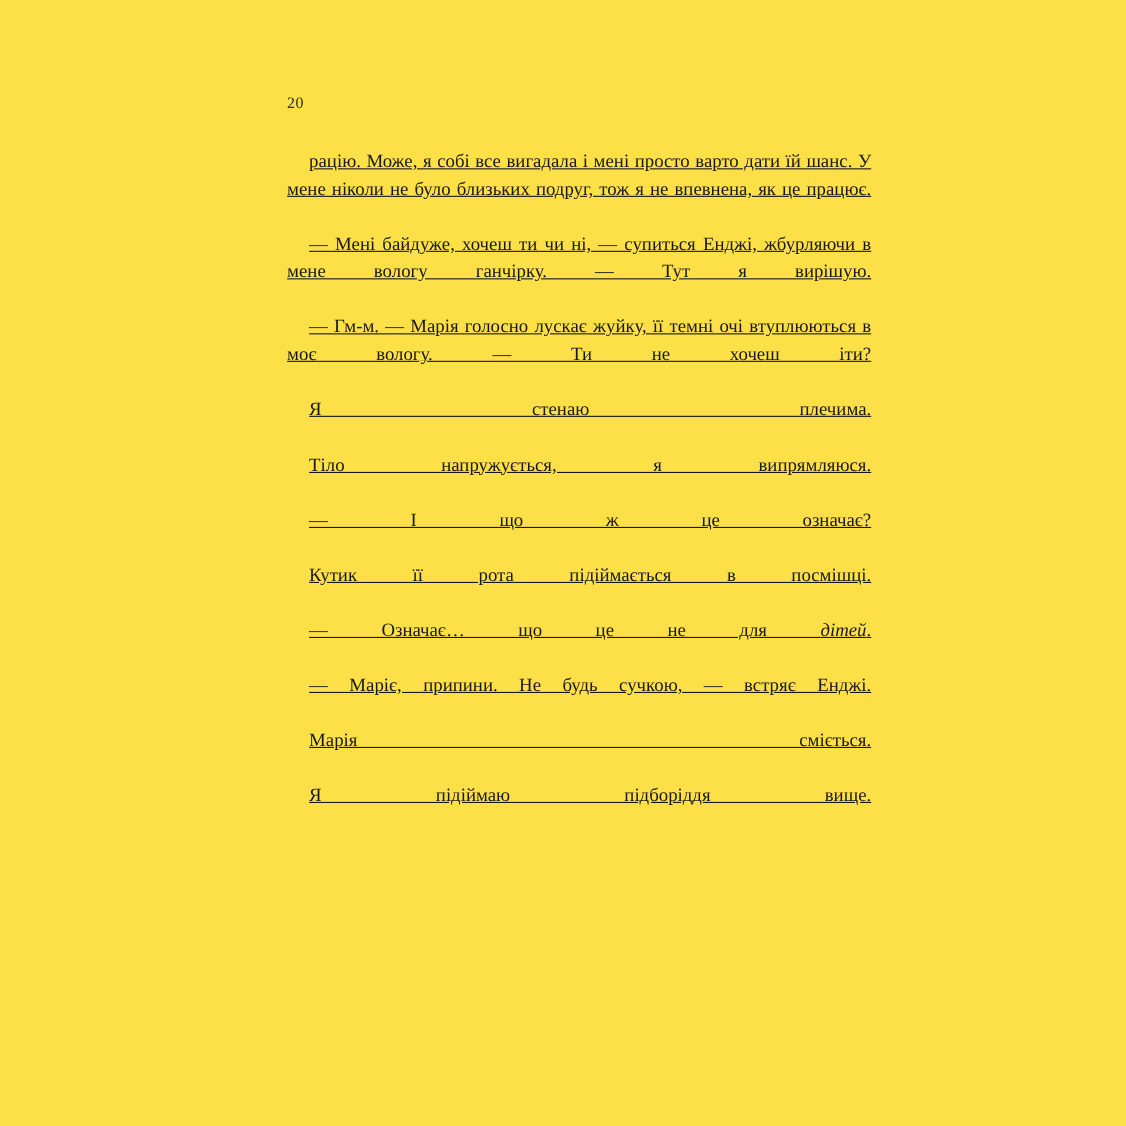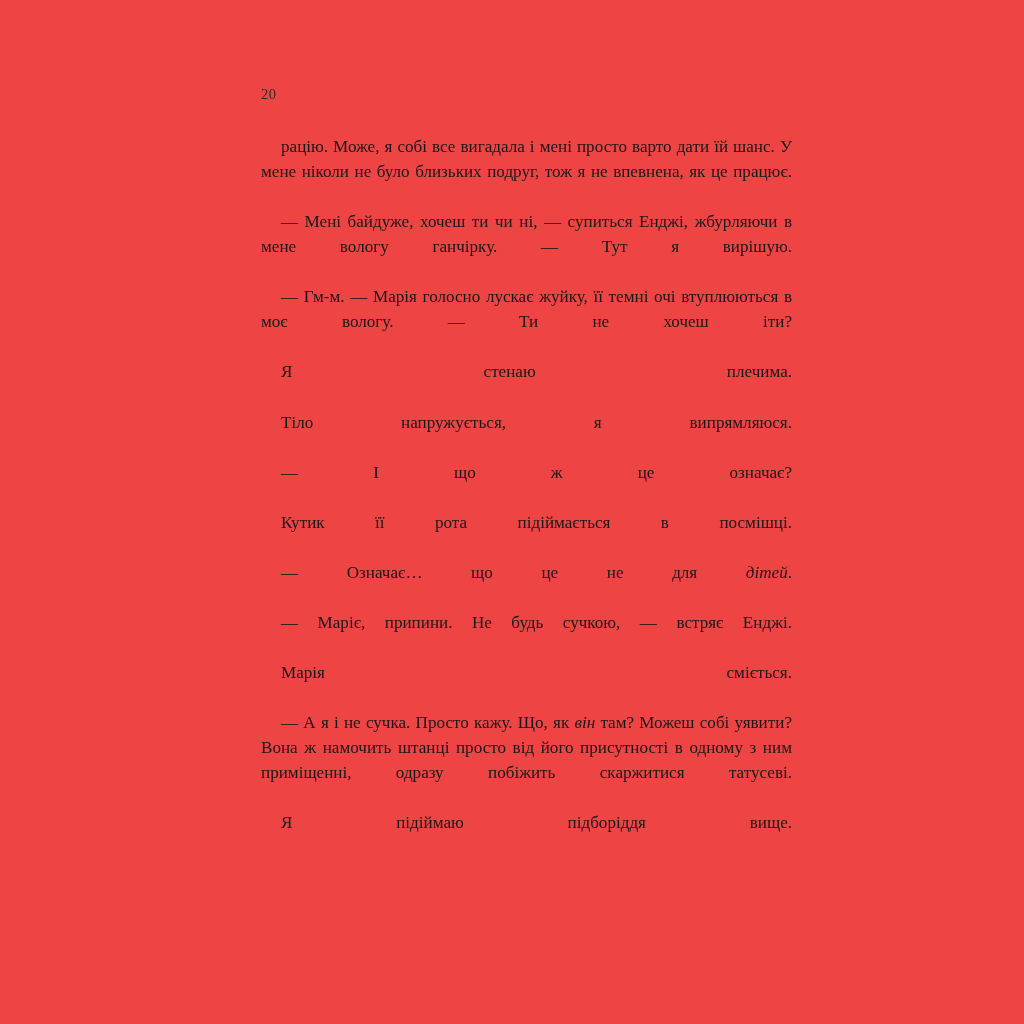--- a/index.html
+++ b/index.html
@@ -48,37 +48,38 @@
     text-justify: inter-word;
     hyphens: manual;
     -webkit-hyphens: manual;
     word-spacing: -0.1px;
   }
 
   #body-text p {
     margin: 0;
     text-indent: 20px;
     text-align: justify;
+    text-decoration: underline;
   }
 
   
   #body-text p:after {
     content: "";
     display: inline-block;
     width: 100%;
   }
 
   #body-text em {
     font-style: italic;
   }
 </style>
 </head>
 <body>
 
-<div id="page" style="background: #ef4444;">
+<div id="page" style="background: #fde047;">
 
   <div id="text-column">
 
     <div id="page-number" style="color: rgb(43, 43, 43);">20</div>
 
     <div id="body-text" style="color: rgb(24, 24, 26);">
 
       <p>рацію. Може, я собі все вигадала і мені просто варто дати їй шанс. У мене ніколи не було близьких подруг, тож я не впевнена, як це працює.</p>
       <p>— Мені байдуже, хочеш ти чи ні, — супиться Енджі, жбурляючи в мене вологу ганчірку. — Тут я вирішую.</p>
       <p>— Гм-м. — Марія голосно лускає жуйку, її темні очі втуплюються в моє вологу. — Ти не хочеш іти?</p>
@@ -87,21 +88,18 @@
       <p>— І що ж це означає?</p>
       <p>Кутик її рота підіймається в посмішці.</p>
 
       <p>
         <span>— Означає… що це не для </span><em>дітей</em><span>.</span>
       </p>
 
       <p>— Маріє, припини. Не будь сучкою, — встряє Енджі.</p>
       <p>Марія сміється.</p>
 
-      <p>
-        <span>— А я і не сучка. Просто кажу. Що, як </span><em>він</em><span> там? Можеш собі уявити? Вона ж намочить штанці просто від його присутності в одному з ним приміщенні, одразу побіжить скаржитися татусеві.</span>
-      </p>
 
       <p>Я підіймаю підборіддя вище.</p>
 
     </div>
   </div>
 </div>
 
 </body></html>

